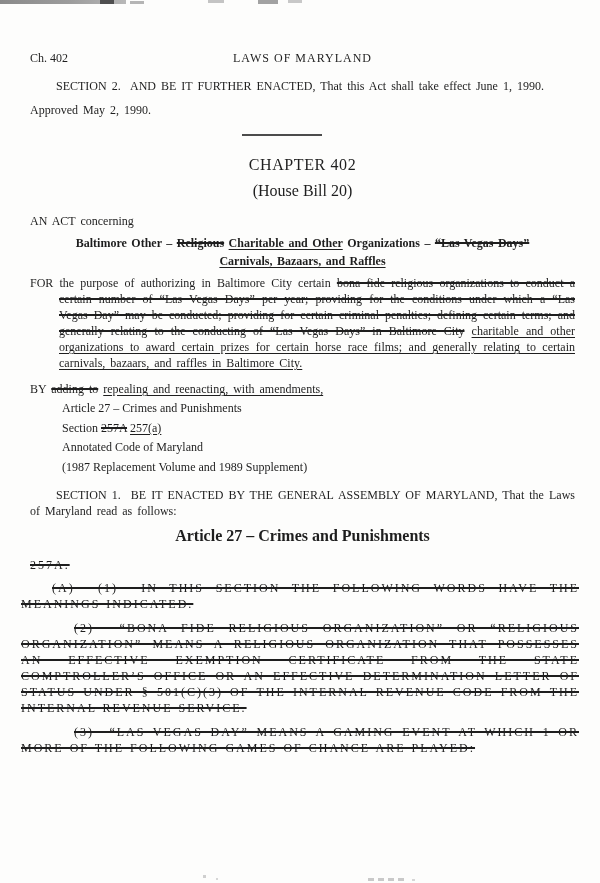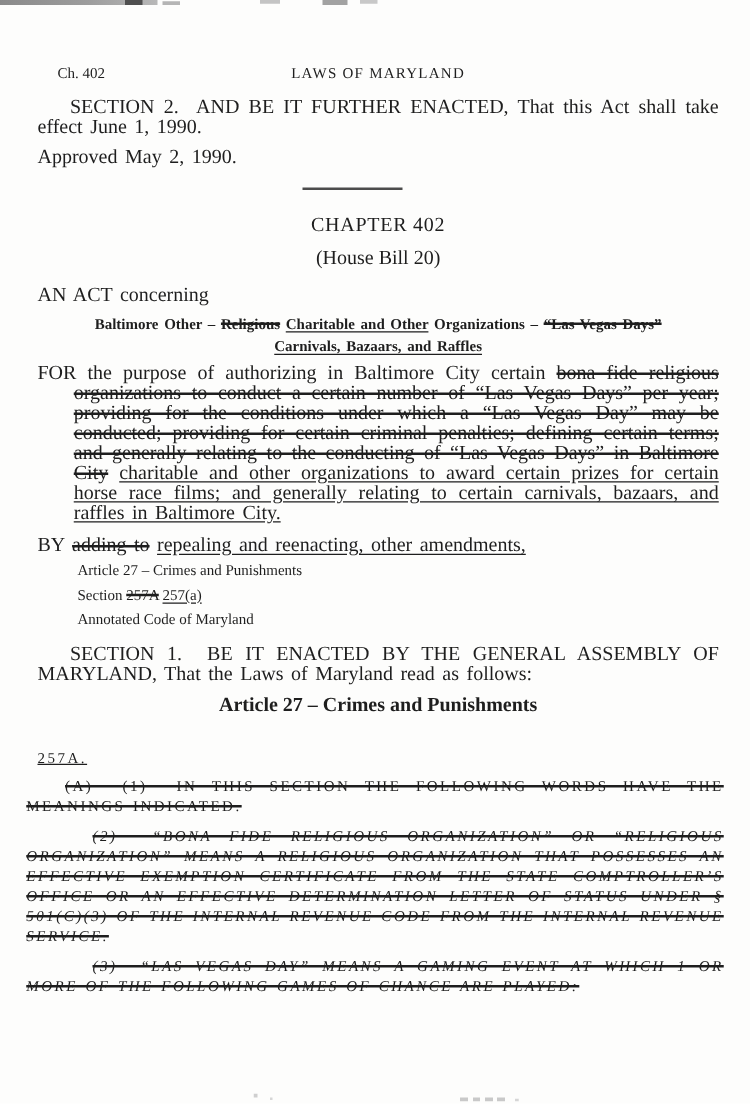--- a/index.html
+++ b/index.html
@@ -23,31 +23,31 @@
 
   
   .page-head {
     position: relative;
     text-align: center;
     font-size: 12px;
     line-height: 16px;
   }
   .chapter-ref {
     position: absolute;
-    left: 16px;
+    left: 0;
     top: 0;
   }
   .journal-title {
     letter-spacing: 1px;
   }
 
   
   p { margin: 0; }
   .body-par {
-    font-size: 16px;
+    font-size: 12px;
     line-height: 16px;
     text-align: justify;
     word-spacing: 2px;
   }
   .indent-first { text-indent: 26px; }
   .hang {
     padding-left: 29px;
     text-indent: -29px;
   }
   .centered {
@@ -81,21 +81,21 @@
   .struck-caps {
     font-size: 12px;
     line-height: 16px;
     letter-spacing: 2px;
     word-spacing: 1px;
     text-align: justify;
     text-decoration: line-through;
     text-decoration-thickness: 1.5px;
   }
   .ind30 { text-indent: 31px; }
-  .ind53 { text-indent: 53px; font-style: italic; }
+  .ind53 { text-indent: 53px; }
 
   
   .strike {
     text-decoration: line-through;
     text-decoration-thickness: 1.5px;
   }
   .ins {
     text-decoration: underline;
     text-underline-offset: 2px;
     text-align: center;
@@ -133,21 +133,21 @@
   .mt-appr { margin-top: 8px; }
   .mt-div  { margin-top: 16px; }
   .mt-chap { margin-top: 21px; }
   .mt-hb   { margin-top: 10px; }
   .mt-act  { margin-top: 14px; }
   .mt-title{ margin-top: 6px; }
   .mt-for  { margin-top: 5px; }
   .mt-by   { margin-top: 10px; }
   .mt-s1   { margin-top: 10px; }
   .mt-art  { margin-top: 9px; }
-  .mt-257  { margin-top: 25px; text-decoration: underline; }
+  .mt-257  { margin-top: 13px; }
   .mt-p    { margin-top: 8px; }
   .mt-p2   { margin-top: 7px; }
   .page-num { margin-top: 26px; text-align: center; font-size: 12px; letter-spacing: 2px; }
 </style>
 </head>
 <body>
 
 <div class="page">
 
   <div class="artifact art-top-bar"></div>
@@ -174,25 +174,26 @@
 
     <p class="centered mt-hb">(House Bill 20)</p>
 
     <p class="body-par mt-act">AN ACT concerning</p>
 
     <p class="act-title mt-title"><span>Baltimore Other – </span><span class="strike">Religious</span><span> </span><span class="ins">Charitable and Other</span><span> Organizations – </span><span class="strike">“Las Vegas Days”</span></p>
     <p class="act-title"><span class="ins">Carnivals, Bazaars, and Raffles</span></p>
 
     <p class="body-par hang mt-for"><span>FOR the purpose of authorizing in Baltimore City certain </span><span class="strike">bona fide religious organizations to conduct a certain number of “Las Vegas Days” per year; providing for the conditions under which a “Las Vegas Day” may be conducted; providing for certain criminal penalties; defining certain terms; and generally relating to the conducting of “Las Vegas Days” in Baltimore City</span><span> </span><span class="ins">charitable and other organizations to award certain prizes for certain horse race films; and generally relating to certain carnivals, bazaars, and raffles in Baltimore City.</span></p>
 
-    <p class="body-par mt-by"><span>BY </span><span class="strike">adding to</span><span> </span><span class="ins">repealing and reenacting, other amendments,</span></p>
+    <p class="body-par mt-by"><span>BY </span><span class="strike">adding to</span><span> </span><span class="ins">repealing and reenacting, with amendments,</span></p>
     <div class="by-list">
       <p>Article 27 – Crimes and Punishments</p>
       <p><span>Section </span><span class="strike">257A</span><span> </span><span class="ins">257(a)</span></p>
       <p>Annotated Code of Maryland</p>
+      <p>(1987 Replacement Volume and 1989 Supplement)</p>
     </div>
 
     <p class="body-par indent-first mt-s1">SECTION 1.&nbsp; BE IT ENACTED BY THE GENERAL ASSEMBLY OF MARYLAND, That the Laws of Maryland read as follows:</p>
 
     <p class="centered bold mt-art">Article 27 – Crimes and Punishments</p>
 
     <p class="struck-caps mt-257" style="text-align:left;">257A.</p>
 
     <div class="struck-wide">
       <p class="struck-caps ind30 mt-p2">(A)&nbsp; (1)&nbsp; IN THIS SECTION THE FOLLOWING WORDS HAVE THE MEANINGS INDICATED.</p>

